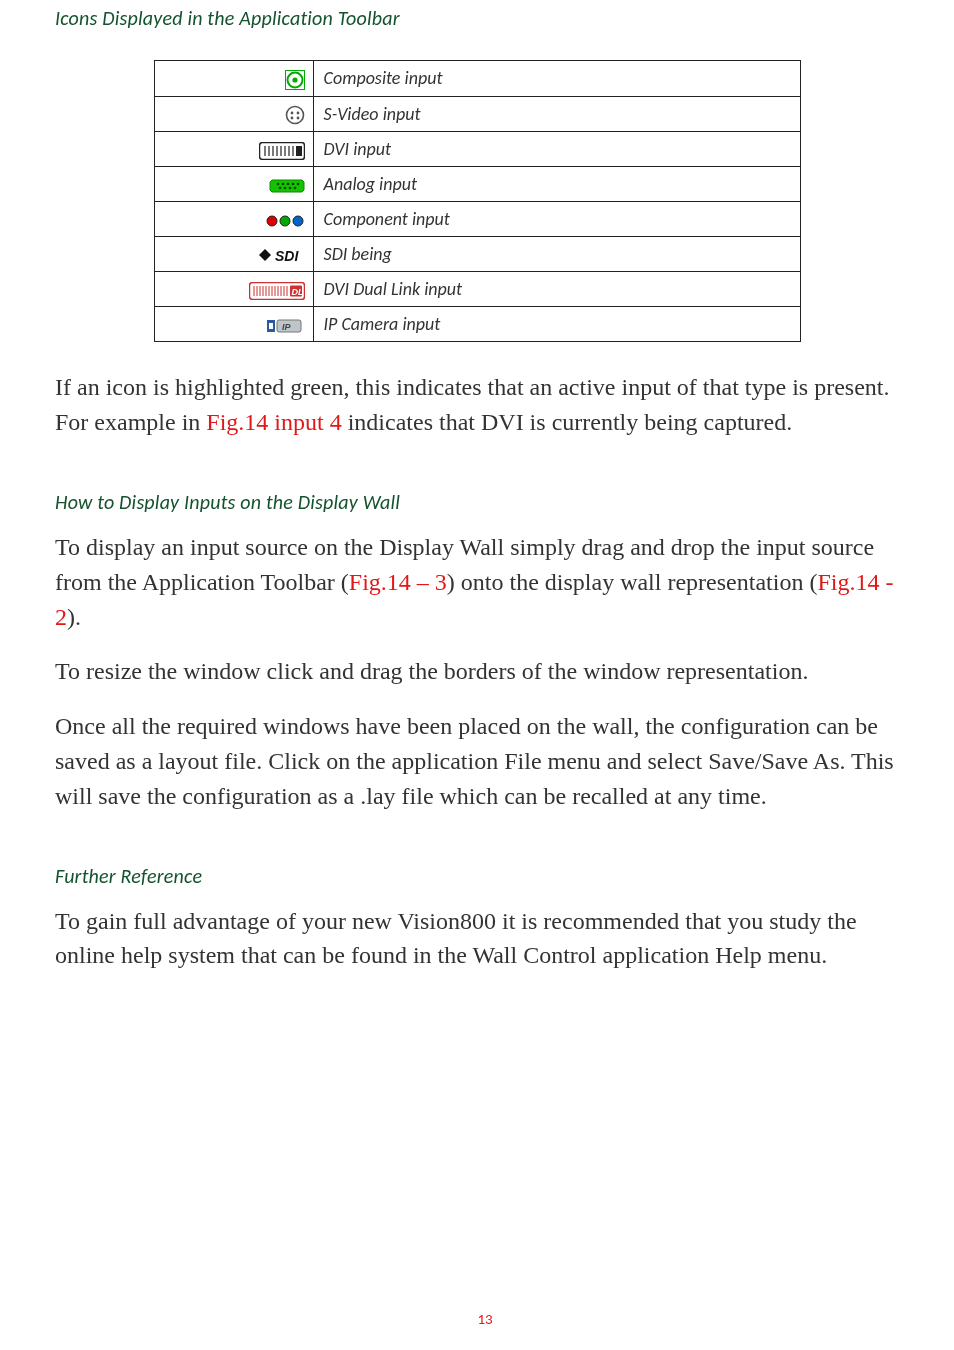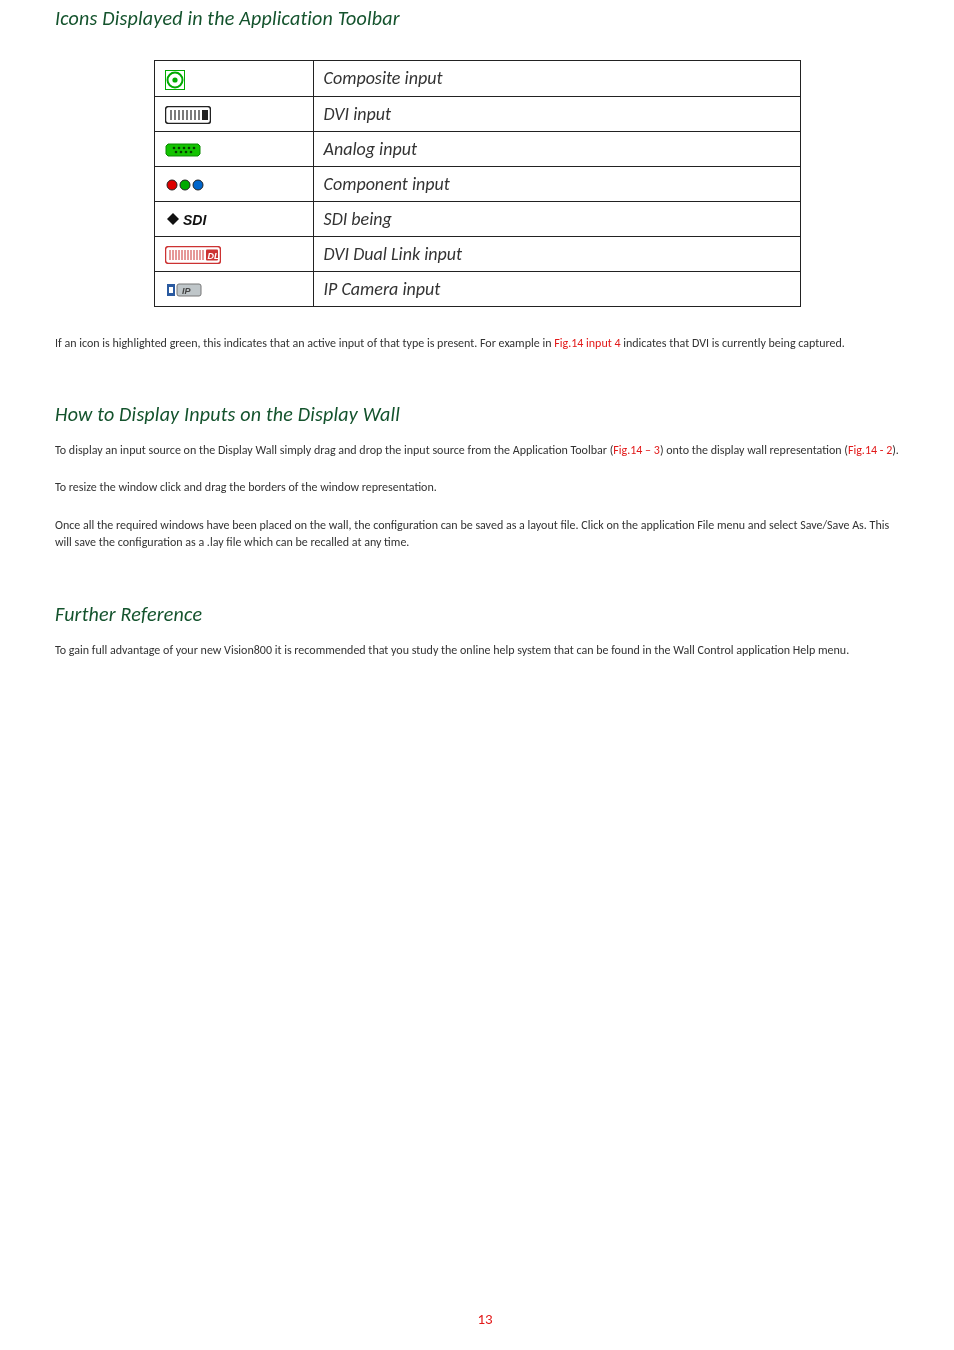--- a/index.html
+++ b/index.html
@@ -35,27 +35,28 @@
   }
   table.icons td {
     border: 1px solid #222;
     padding: 6px 8px 6px 10px;
     font-size: 18px;
     vertical-align: middle;
     color: #333;
   }
   table.icons td.icon-cell {
     width: 140px;
-    text-align: left;
+    text-align: right;
   }
   .para {
-    font-size: 12px;
+    font-size: 24px;
     line-height: 1.45;
     color: #333;
     margin: 0 0 20px 0;
+    font-family: Liberation Serif, serif;
   }
   .red { color: #e21818; }
   .pagenum {
     position: absolute;
     left: 16px; right: 0;
     bottom: 22px;
     text-align: center;
     font-size: 15px;
     color: #e21818;
   }
@@ -84,20 +85,34 @@
           <svg width="20" height="20" viewBox="0 0 20 20">
             <rect x="0.5" y="0.5" width="19" height="19" fill="#fff" stroke="#0a0"></rect>
             <circle cx="10" cy="10" r="7.5" fill="none" stroke="#0a0" stroke-width="2"></circle>
             <circle cx="10" cy="10" r="2.6" fill="#0a0"></circle>
           </svg>
         </span>
       </td>
       <td>Composite input</td>
     </tr>
 
+    <tr>
+      <td class="icon-cell">
+        <span class="ic">
+          <svg width="20" height="20" viewBox="0 0 20 20">
+            <circle cx="10" cy="10" r="8.5" fill="none" stroke="#555" stroke-width="1.6"></circle>
+            <circle cx="7" cy="8" r="1.4" fill="#555"></circle>
+            <circle cx="13" cy="8" r="1.4" fill="#555"></circle>
+            <circle cx="7" cy="13" r="1.4" fill="#555"></circle>
+            <circle cx="13" cy="13" r="1.4" fill="#555"></circle>
+          </svg>
+        </span>
+      </td>
+      <td>S-Video input</td>
+    </tr>
 
     <tr>
       <td class="icon-cell">
         <span class="ic">
           <svg width="46" height="18" viewBox="0 0 46 18">
             <rect x="0.5" y="0.5" width="45" height="17" rx="3" ry="3" fill="#fff" stroke="#222" stroke-width="1.5"></rect>
             <g stroke="#222" stroke-width="1.2">
               <line x1="6" y1="4" x2="6" y2="14"></line>
               <line x1="10" y1="4" x2="10" y2="14"></line>
               <line x1="14" y1="4" x2="14" y2="14"></line>

